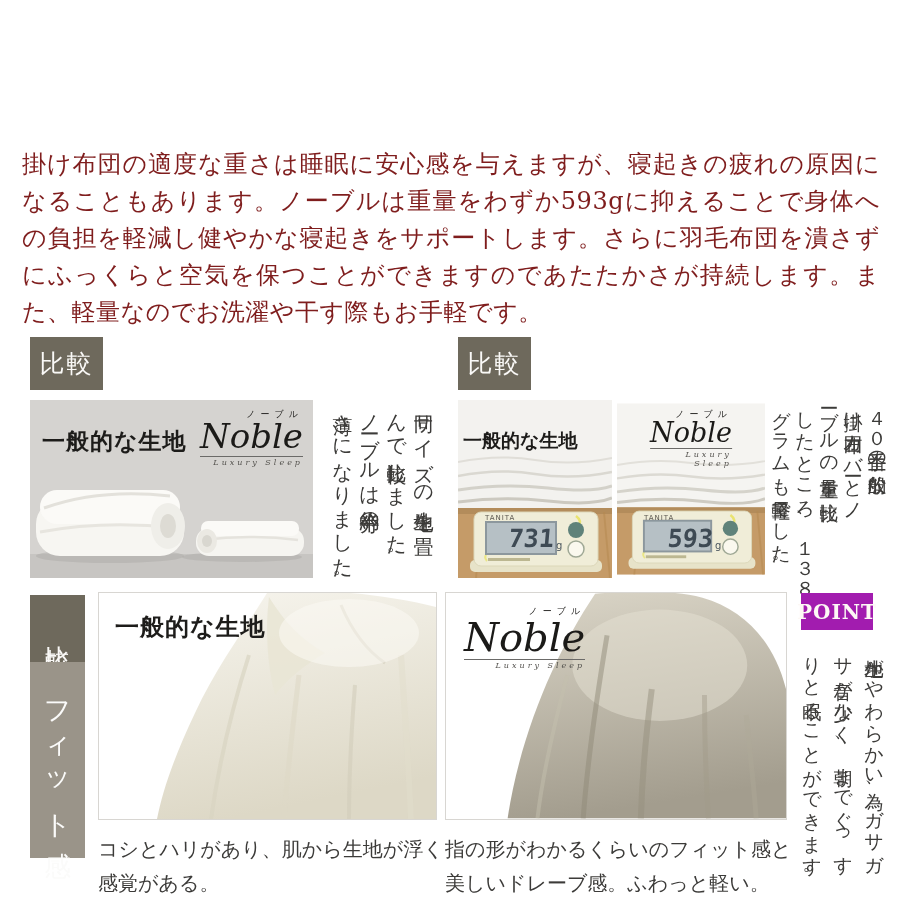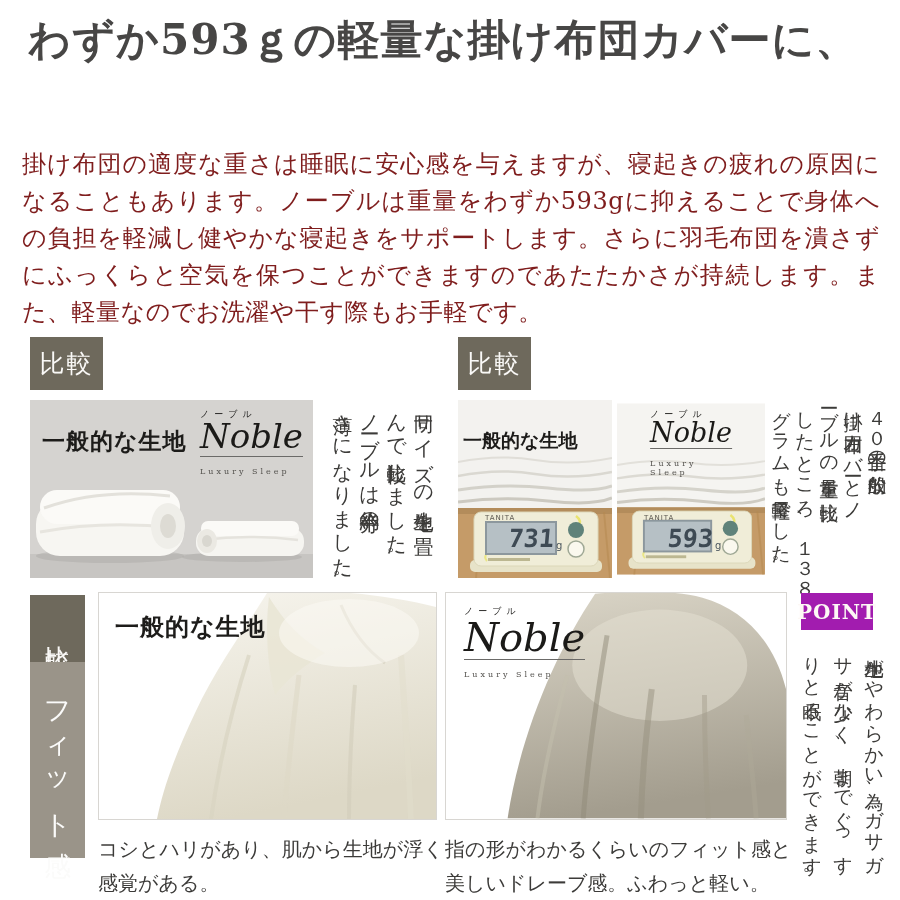--- a/index.html
+++ b/index.html
@@ -80,26 +80,26 @@
   .caption{font-size:20px;line-height:34px;color:#3c3b39;}
   .cap-a{left:98px;top:832px;width:348px;}
   .cap-b{left:445px;top:832px;width:352px;}
 
   
   .generic-label{font-weight:bold;color:#1d1c1a;position:absolute;}
   .gl-thin{left:12px;top:26px;font-size:23px;letter-spacing:1px;}
   .gl-scale{left:5px;top:28px;font-size:19px;letter-spacing:0px;}
   .gl-fit{left:16px;top:18px;font-size:24px;letter-spacing:1px;}
 
-  .noble-logo{position:absolute;text-align:left;color:#1b1a18;}
+  .noble-logo{position:absolute;text-align:right;color:#1b1a18;}
   .noble-logo .logo-kana{font-size:9px;letter-spacing:5px;margin-bottom:-2px;}
   .noble-logo .logo-name{font-style:italic;line-height:1.05;}
   .noble-logo .logo-tag{
-    font-size:8px;letter-spacing:3px;
-    border-top:1px solid #6b6a68;margin-top:1px;padding-top:10px;color:#55534f;
+    font-style:italic;font-size:8px;letter-spacing:3px;
+    border-top:1px solid #6b6a68;margin-top:1px;padding-top:1px;color:#55534f;
   }
   .logo-thin{right:10px;top:8px;}  .logo-thin .logo-name{font-size:34px;}
   .logo-scale{left:50%;transform:translateX(-50%);top:8px;} .logo-scale .logo-name{font-size:27px;}
   .logo-fit{left:18px;top:12px;}   .logo-fit .logo-name{font-size:40px;}
 
   
   .lcd-value{
     position:absolute;left:30px;top:124px;width:66px;height:28px;
     font-family:"DejaVu Sans Mono","Liberation Mono",monospace;
     font-weight:bold;font-size:25px;color:#3e4a54;
@@ -113,21 +113,20 @@
   .scale-brand{
     position:absolute;left:27px;top:114px;font-size:7px;font-weight:normal;
     color:#5a564e;letter-spacing:1px;
     font-family:"DejaVu Sans","Liberation Sans",sans-serif;
   }
 </style>
 </head>
 <body>
 
 <div class="abs heading">
-  <div>わずか593ｇの軽量な掛け布団カバーに、</div>
 </div>
 
 <div class="abs intro">掛け布団の適度な重さは睡眠に安心感を与えますが、寝起きの疲れの原因になることもあります。ノーブルは重量をわずか593gに抑えることで身体への負担を軽減し健やかな寝起きをサポートします。さらに羽毛布団を潰さずにふっくらと空気を保つことができますのであたたかさが持続します。また、軽量なのでお洗濯や干す際もお手軽です。</div>
 
 <div class="abs sec-header hdr-thin">
   <div class="tag">比較</div>
 </div>
 
 <div class="abs sec-header hdr-light">
   <div class="tag">比較</div>

